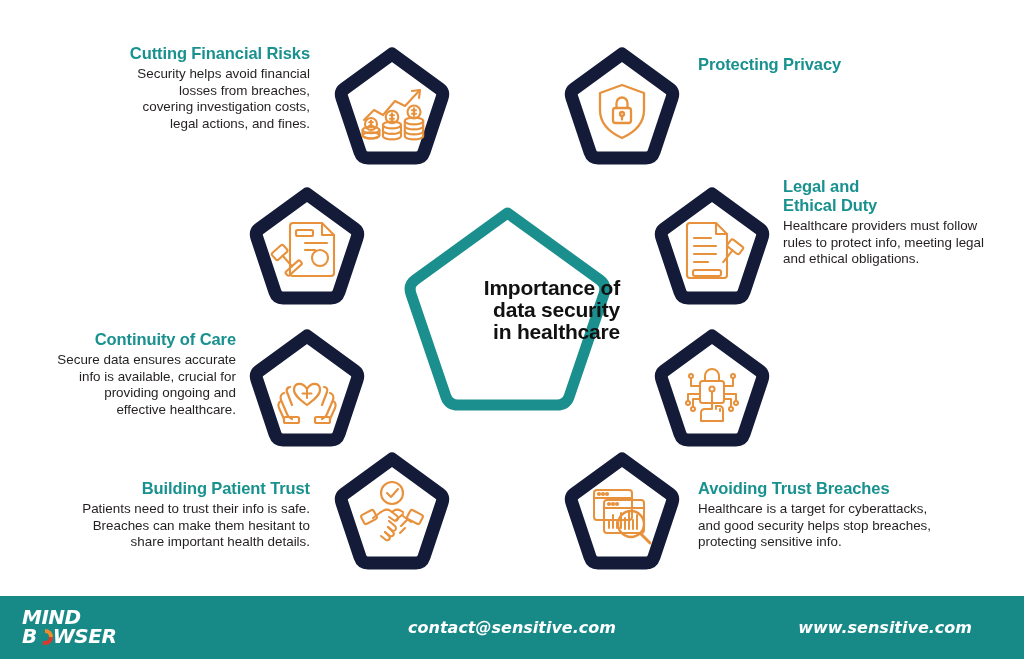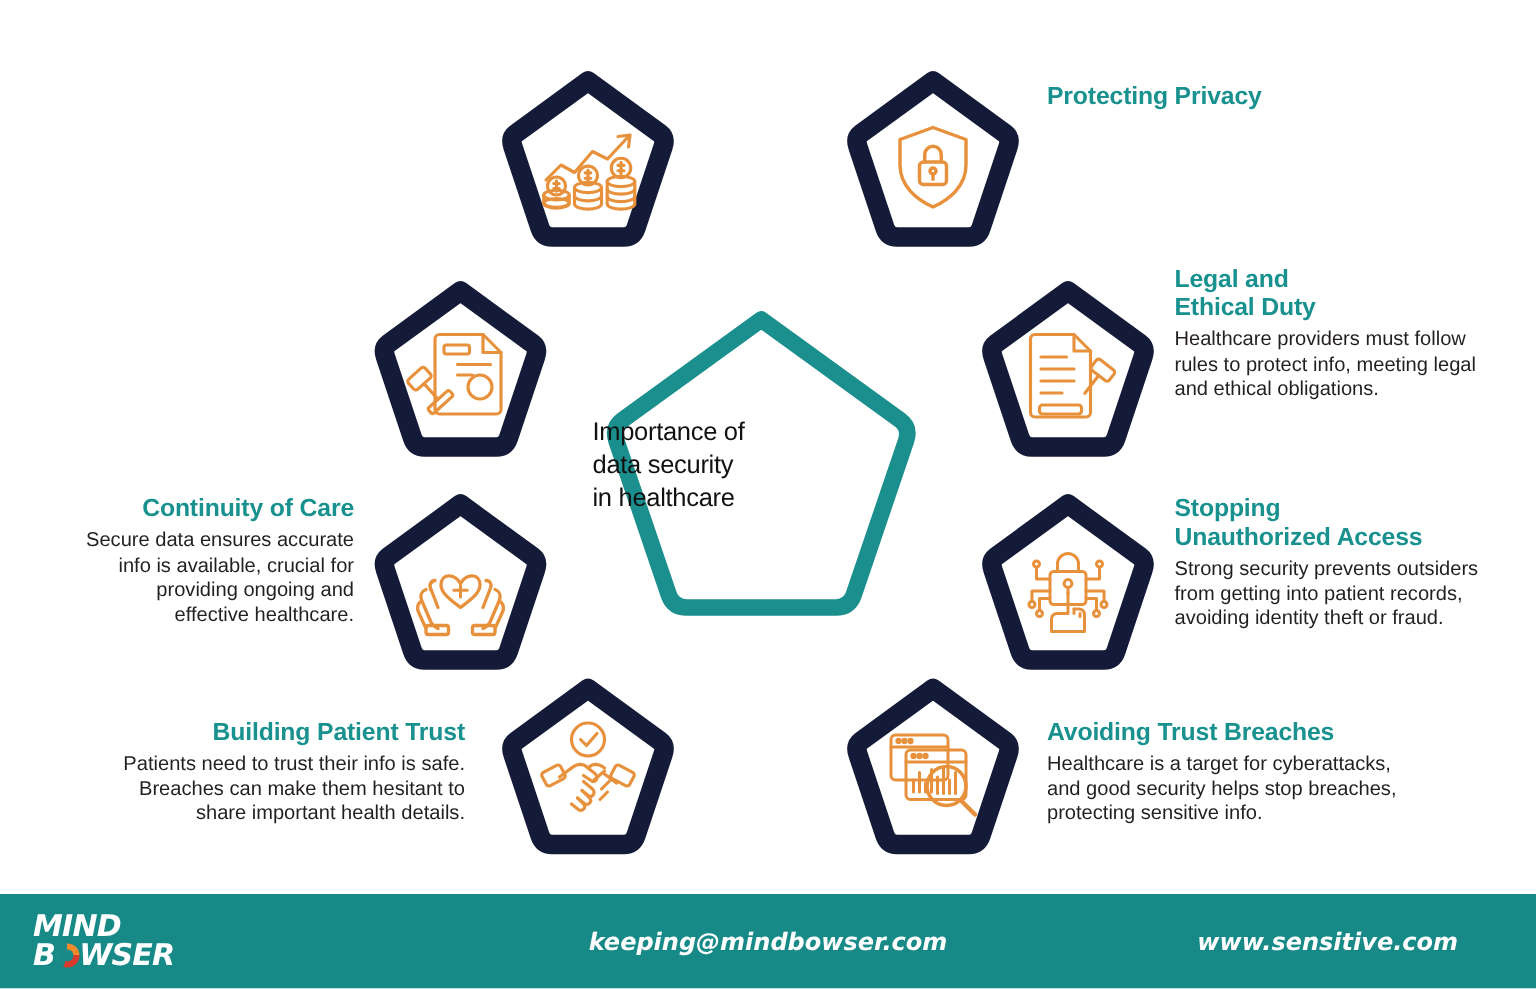--- a/index.html
+++ b/index.html
@@ -33,24 +33,24 @@
 
   
   .badge { position:absolute; width:118px; height:118px; }
   .badge svg { display:block; width:118px; height:118px; }
 
   
   .center { position:absolute; left:395px; top:203px; width:225px; height:212px; }
   .center svg { position:absolute; inset:0; width:225px; height:212px; }
   .center .center-text {
     position:absolute; left:0; right:0; top:74px;
-    text-align:left;
+    text-align:right;
     color:#111111;
-    font-weight:normal;
-    font-size:17px;
+    font-weight:bold;
+    font-size:21px;
     line-height:22px;
     white-space:pre-line;
     letter-spacing:-0.2px;
   }
 
   
   .footer {
     position:absolute; left:0; bottom:0; width:1024px; height:63px;
     background:#178a88;
     display:flex; align-items:center;font-style:italic;
@@ -80,20 +80,27 @@
     position:absolute; right:52px;
     color:#ffffff; font-weight:bold; font-size:16px;
     font-family:"DejaVu Sans", sans-serif;
   }
 </style>
 </head>
 <body>
 
 <div class="canvas">
 
+  <div class="item left-col" style="left:10px; top:44px; width:300px;">
+    <div class="title">Cutting Financial Risks</div>
+    <div class="desc">Security helps avoid financial
+losses from breaches,
+covering investigation costs,
+legal actions, and fines.</div>
+  </div>
 
 
   <div class="item left-col" style="left:20px; top:330px; width:216px;">
     <div class="title">Continuity of Care</div>
     <div class="desc">Secure data ensures accurate
 info is available, crucial for
 providing ongoing and
 effective healthcare.</div>
   </div>
 
@@ -109,27 +116,20 @@
   </div>
 
   <div class="item right-col" style="left:783px; top:177px; width:240px;">
     <div class="title">Legal and
 Ethical Duty</div>
     <div class="desc">Healthcare providers must follow
 rules to protect info, meeting legal
 and ethical obligations.</div>
   </div>
 
-  <div class="item right-col" style="left:783px; top:330px; width:240px;">
-    <div class="title">Stopping
-Unauthorized Access</div>
-    <div class="desc">Strong security prevents outsiders
-from getting into patient records,
-avoiding identity theft or fraud.</div>
-  </div>
 
   <div class="item right-col" style="left:698px; top:479px; width:320px;">
     <div class="title">Avoiding Trust Breaches</div>
     <div class="desc">Healthcare is a target for cyberattacks,
 and good security helps stop breaches,
 protecting sensitive info.</div>
   </div>
 
   <div class="badge" style="left:333px; top:47px;">
     <svg viewBox="0 0 118 118">
@@ -293,17 +293,17 @@
 
   <div class="footer">
     <div class="logo">
       <div class="l1">MIND</div>
       <div class="l2">
         <span>B</span>
         <span class="swirl"></span>
         <span>WSER</span>
       </div>
     </div>
-    <div class="footer-email">keeping@mindbowser.com</div>
+    <div class="footer-email">contact@sensitive.com</div>
     <div class="footer-web">www.sensitive.com</div>
   </div>
 
 </div>
 
 </body></html>

